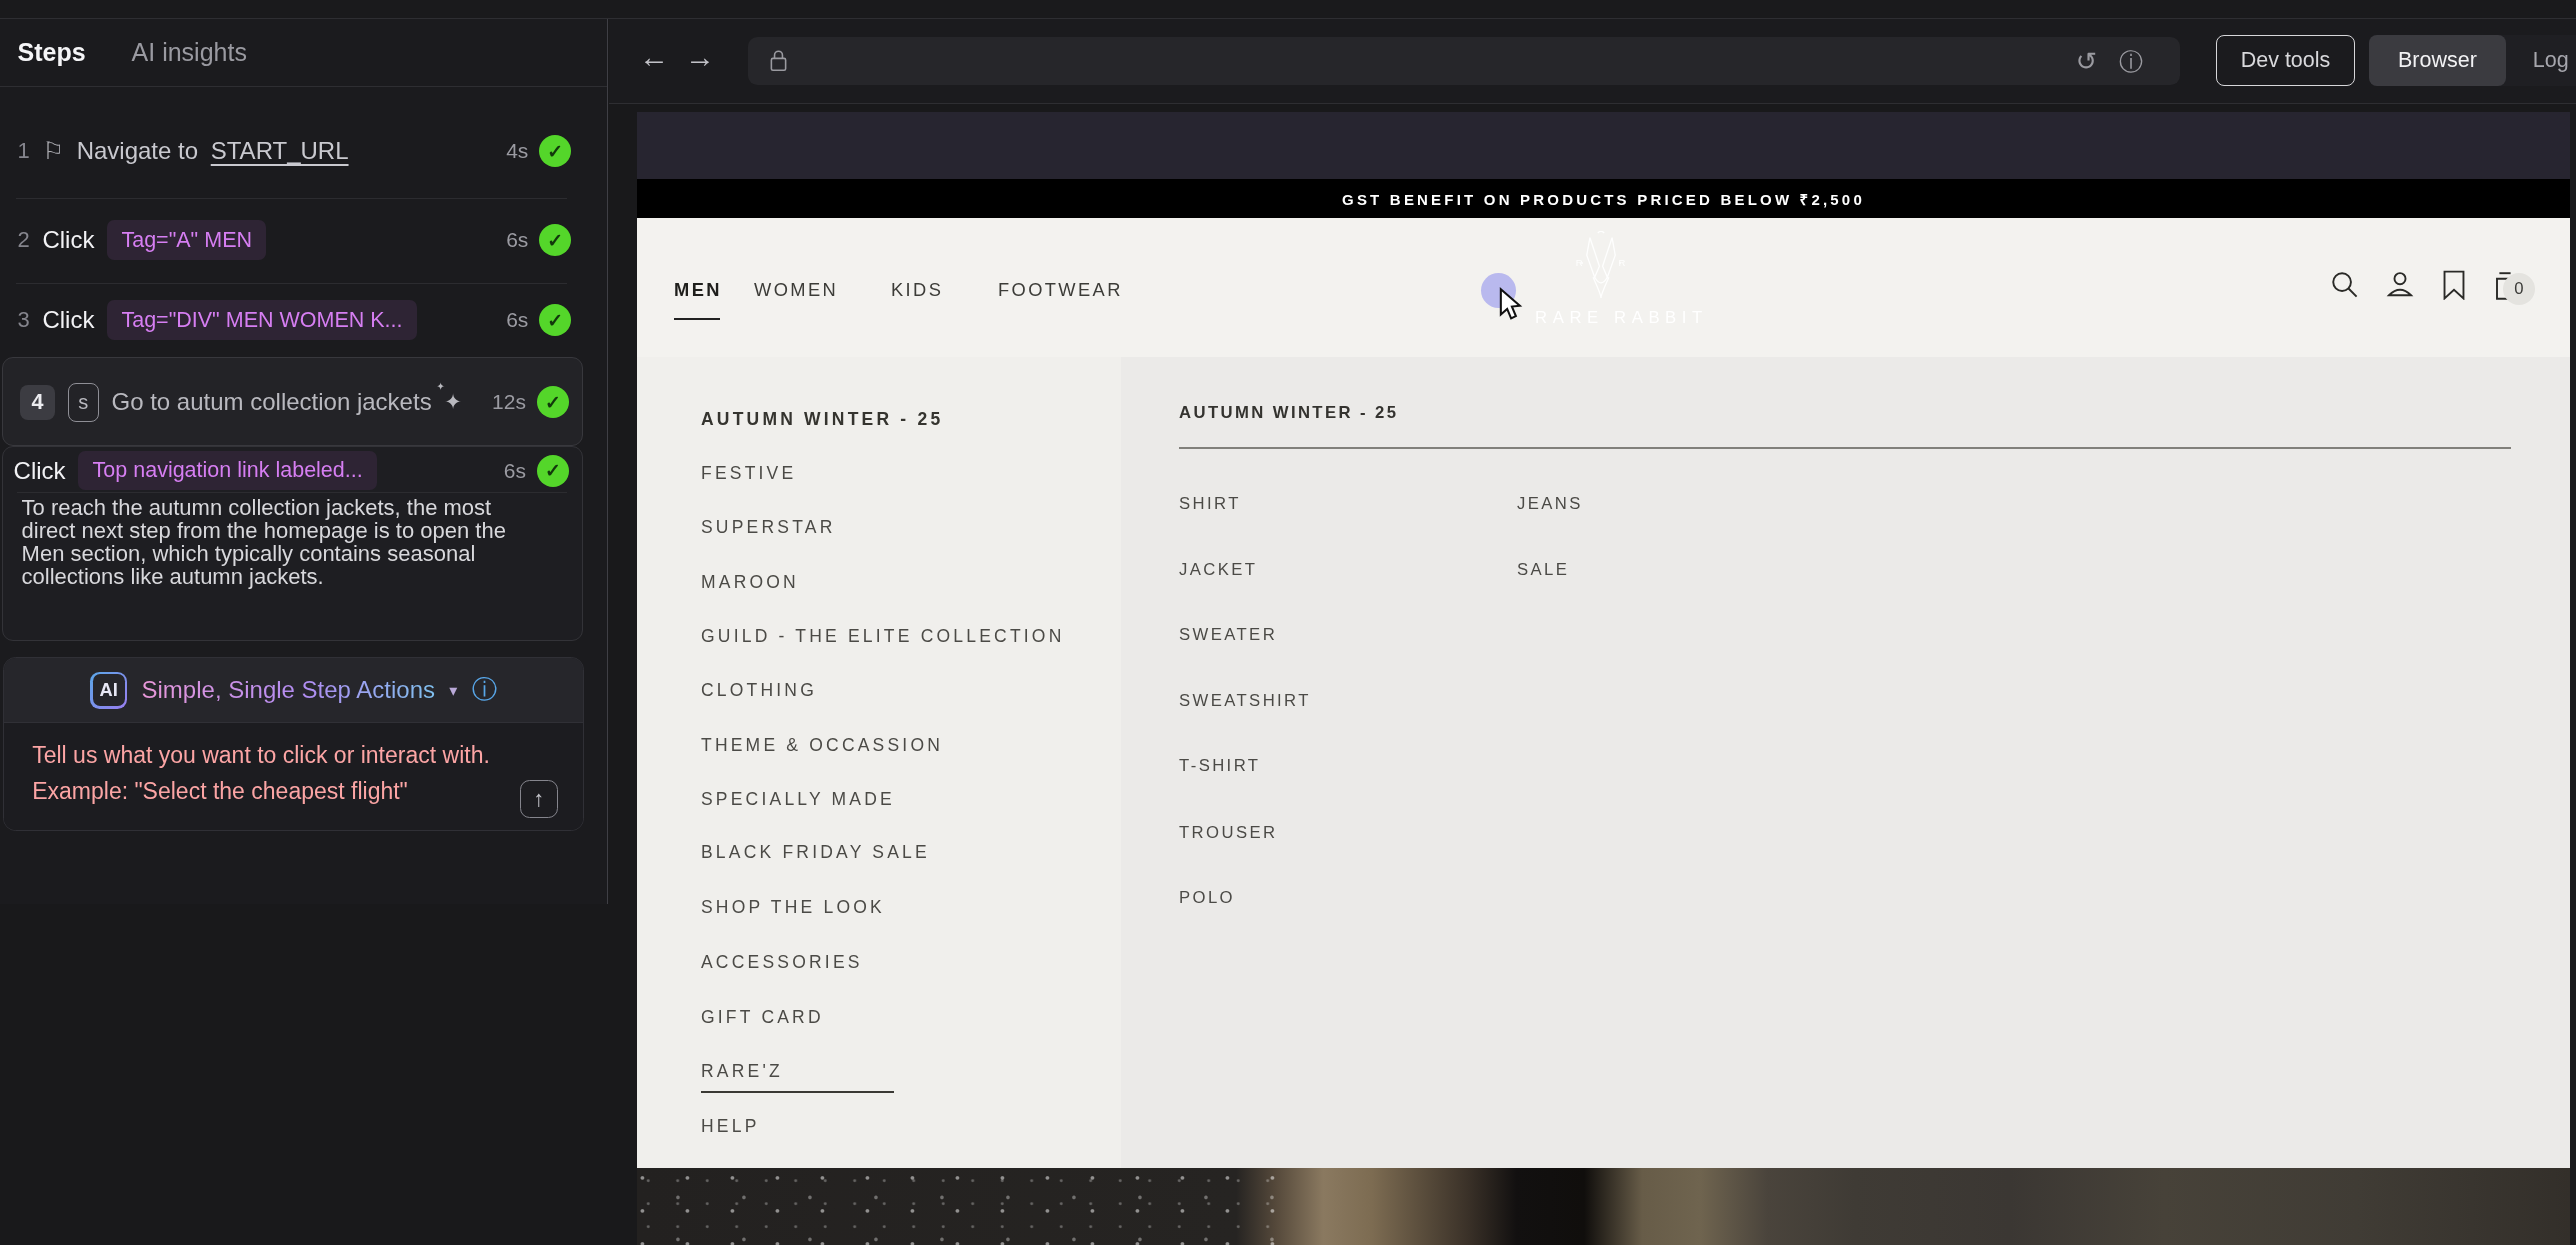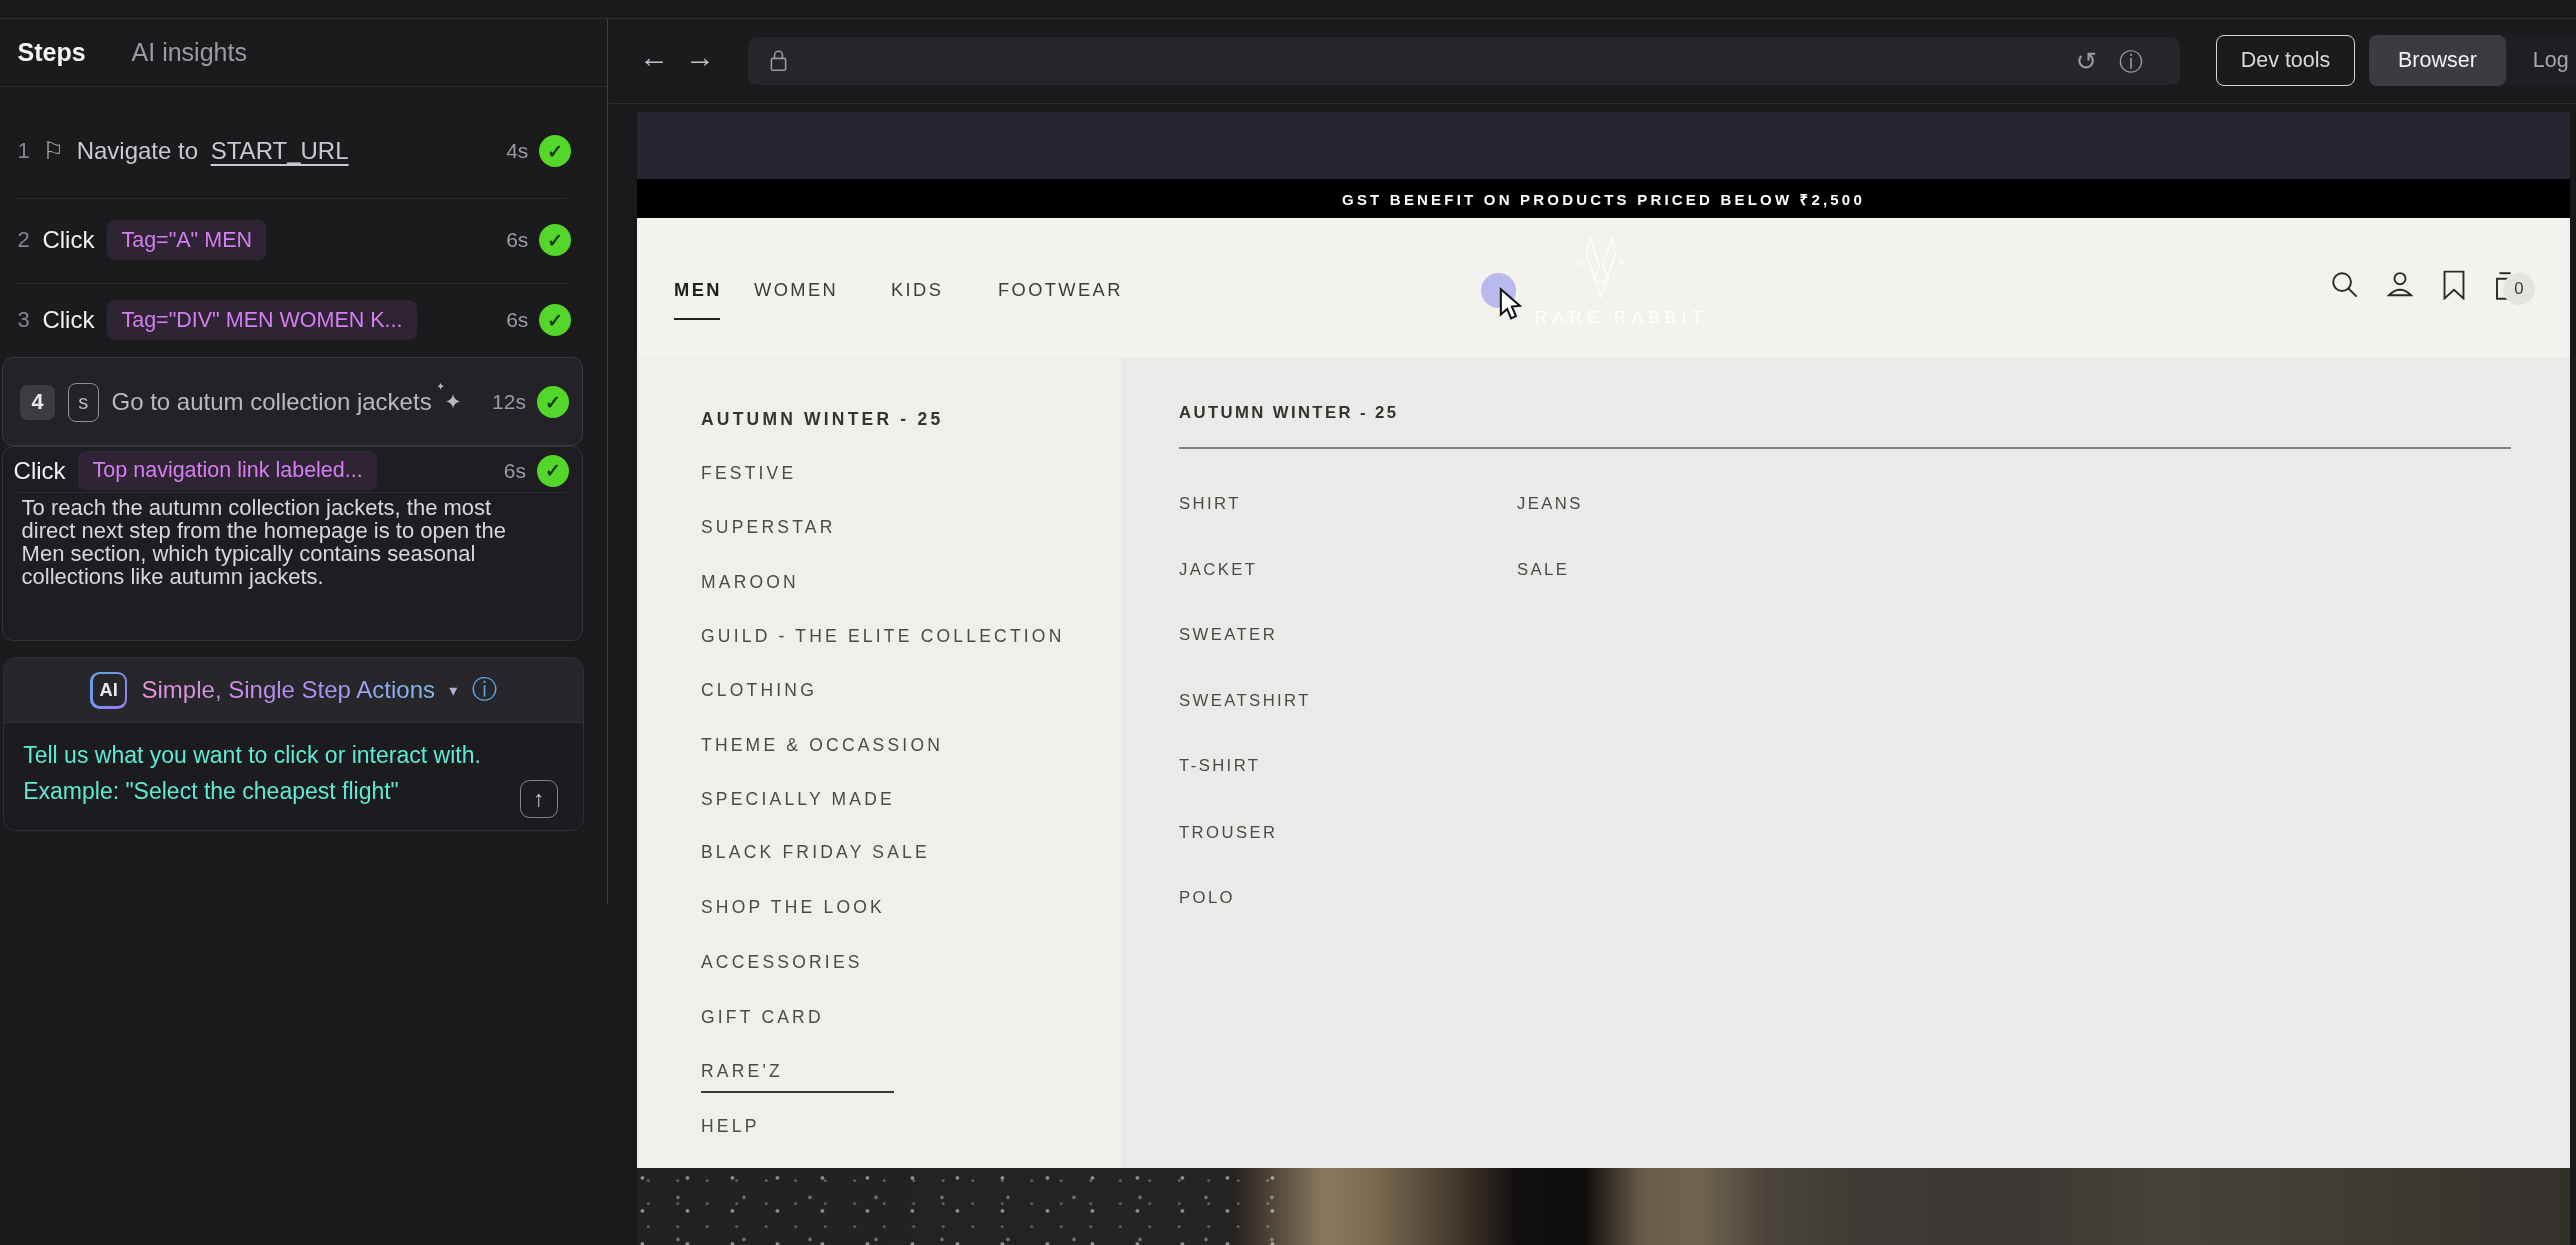--- a/index.html
+++ b/index.html
@@ -34,21 +34,21 @@
   .subbox{position:absolute;left:1.6px;width:581px;border:0.8px solid #333338;border-radius:11px;background:#1e1e22;box-sizing:border-box;}
   .note{position:absolute;left:19px;top:49px;width:526px;color:#d8d8dc;font-size:22px;line-height:23px;}
   .ai-box{position:absolute;left:3.2px;top:657px;width:581px;height:174px;border:0.8px solid #303036;border-radius:12.7px;overflow:hidden;box-sizing:border-box;}
   .ai-header{height:64px;background:#26262b;border-bottom:0.8px solid #303036;display:flex;align-items:center;justify-content:center;gap:14.3px;}
   .ai-badge{width:37px;height:37px;border-radius:9.6px;background:linear-gradient(135deg,#5aa7e8,#9a7ef0);display:flex;align-items:center;justify-content:center;}
   .ai-badge-inner{width:32px;height:32px;border-radius:7.2px;background:#26262b;color:#e8e8f5;font-size:18.3px;font-weight:700;display:flex;align-items:center;justify-content:center;}
   .ai-title{font-size:24px;font-weight:500;background:linear-gradient(90deg,#e897d8 0%,#b18cf2 55%,#7fc0ee 100%);-webkit-background-clip:text;background-clip:text;color:transparent;}
   .ai-caret{color:#b9a9d8;font-size:16px;}
   .ai-info{color:#58a6e8;font-size:25.5px;line-height:1;}
   .ai-body{position:relative;height:108px;background:#1c1c20;}
-  .placeholder{position:absolute;left:19px;top:14.3px;width:462px;color:#5eead4;font-size:23px;line-height:36px;}
+  .placeholder{position:absolute;left:28px;top:14.3px;width:462px;color:#fca5a5;font-size:23px;line-height:36px;}
   .submit-btn{position:absolute;right:25.5px;top:57px;width:38px;height:38px;border:1.6px solid #85858d;border-radius:9.6px;color:#c5c5cb;font-size:22px;display:flex;align-items:center;justify-content:center;background:transparent;box-sizing:border-box;}
   .add-box{position:absolute;left:3.2px;top:846px;width:581px;height:59px;border-radius:11px;background:#1f1f23;display:flex;align-items:center;justify-content:center;gap:37px;}
   .add-item{color:#b9b9c0;font-size:21.5px;}
   
   #toolbar{position:absolute;left:609px;top:18.3px;width:1967px;height:85px;background:#1b1b1e;border-bottom:0.8px solid #2e2e32;}
   .nav-arrow{position:absolute;top:24px;font-size:30px;color:#c2c2c8;line-height:1;}
   .urlbar{position:absolute;left:139px;top:19px;width:1432px;height:48px;border-radius:9.6px;background:#26262a;display:flex;align-items:center;}
   .lock-icon{position:absolute;left:21px;top:11px;}
   .url-text{width:100%;text-align:center;color:#b9b9bf;font-size:21px;}
   .urlbar-icon{position:absolute;top:8.8px;color:#9a9aa0;font-size:25.5px;line-height:1.2;}

